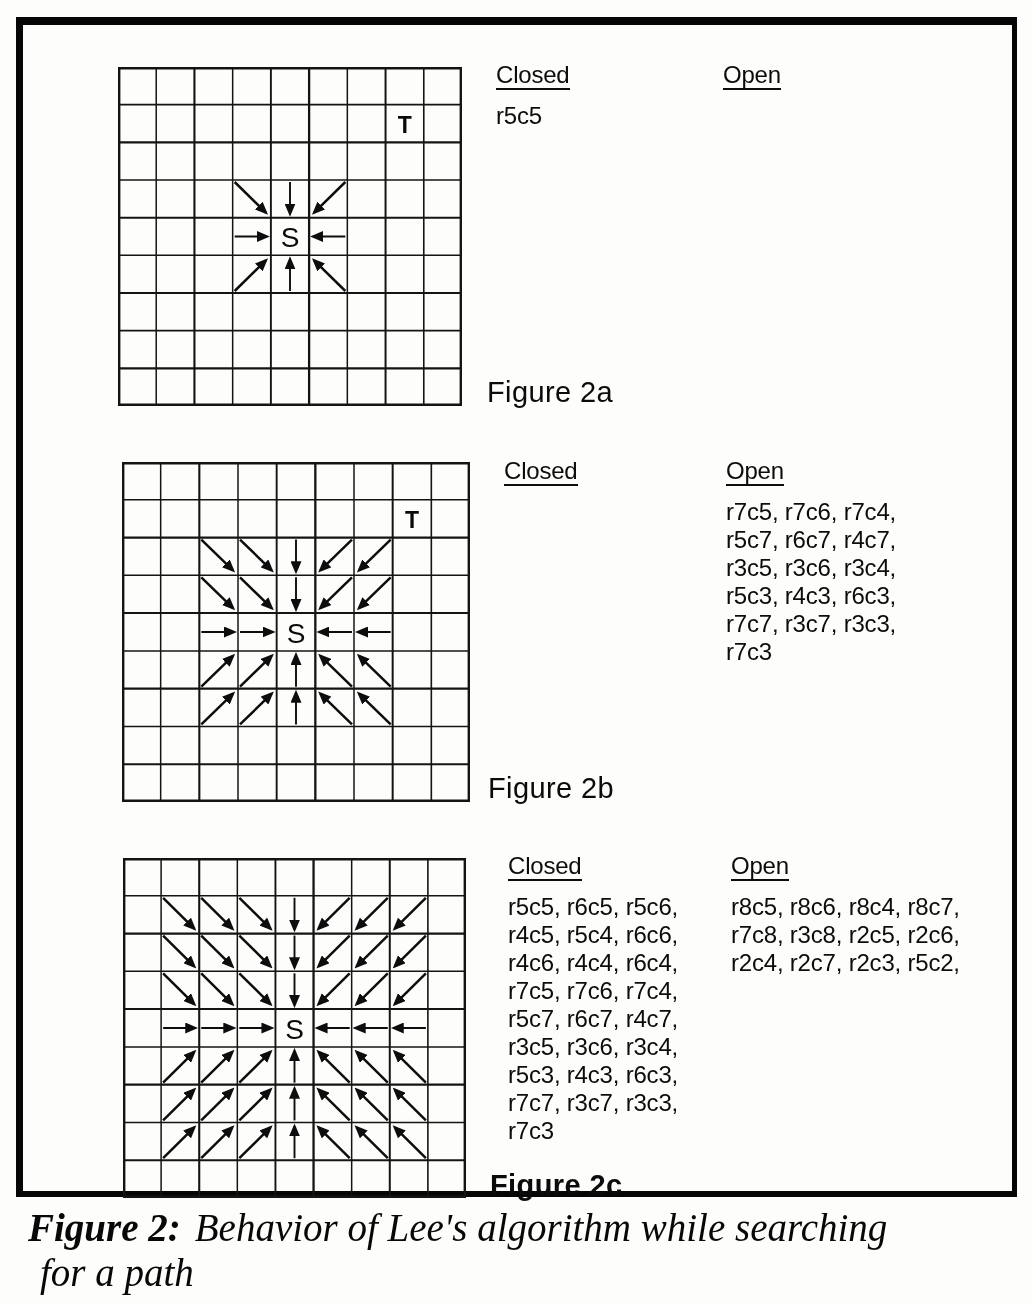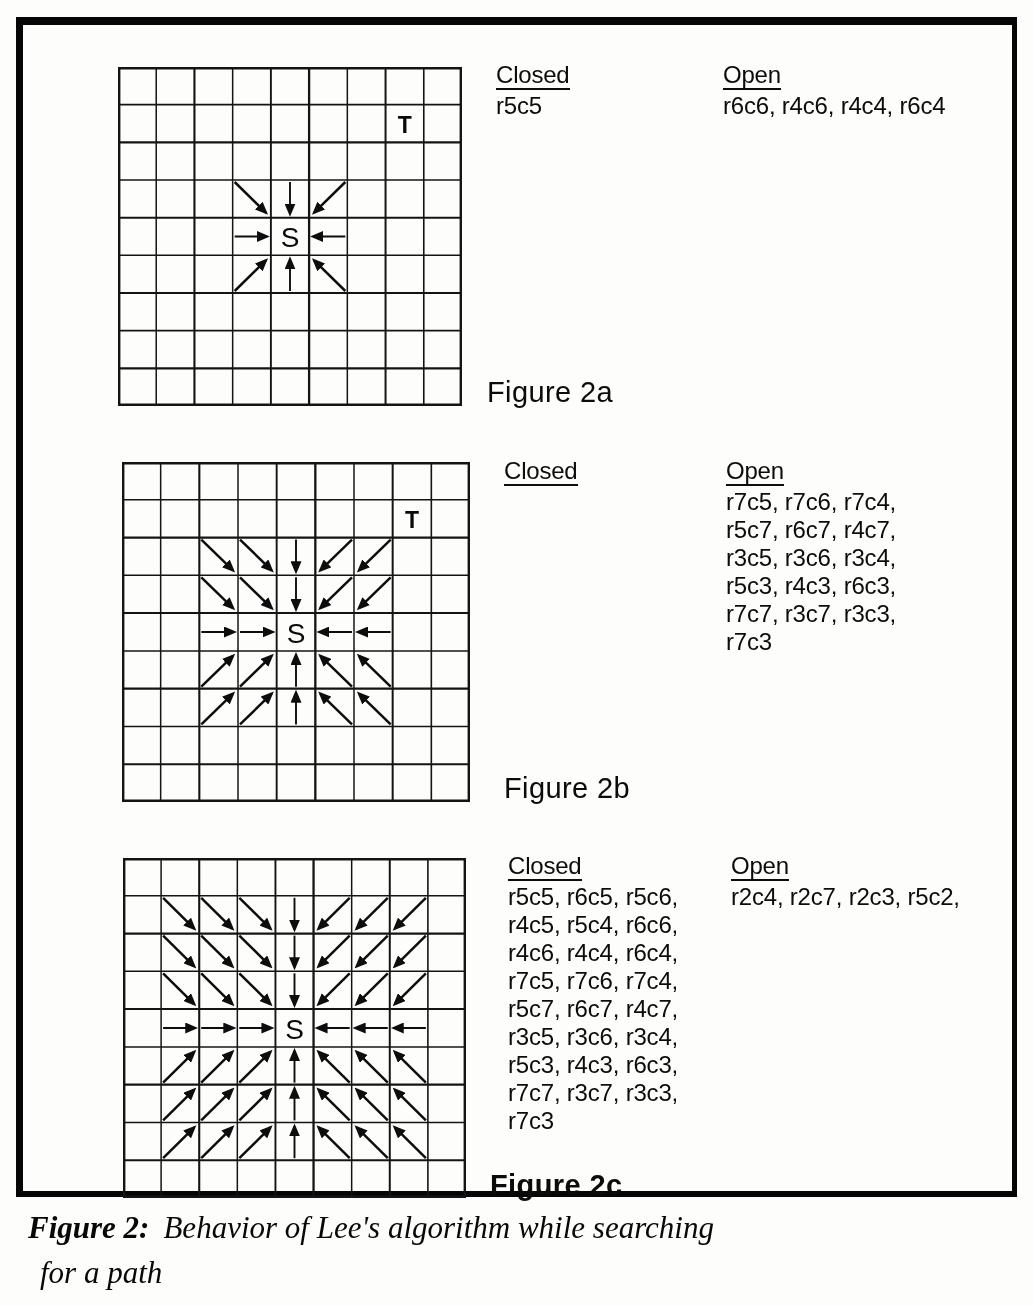--- a/index.html
+++ b/index.html
@@ -13,30 +13,30 @@
     position:absolute;left:16px;top:17px;width:1001px;height:1180px;
     box-sizing:border-box;border-style:solid;border-color:#060606;
     border-width:8px 5px 6px 7px;
   }
   .grid-svg{position:absolute;}
   .listcol{
     position:absolute;font-size:24px;line-height:28px;letter-spacing:-0.2px;
     color:#0c0c0c;
   }
   .list-header{
-    display:inline-block;line-height:26px;margin-bottom:2px;
+    display:inline-block;line-height:26px;margin-bottom:12px;
     border-bottom:2.5px solid #0d0d0d;
   }
   .list-line{white-space:nowrap;}
   .list-line b{font-weight:700;}
   .subcaption{position:absolute;font-size:29px;letter-spacing:0.4px;color:#0b0b0b;text-align:right;}
   .caption{
     position:absolute;left:28px;top:1205px;width:968px;
     font-family:"Liberation Serif", serif;font-style:italic;
-    font-size:31px;line-height:45px;color:#080808;
+    font-size:39px;line-height:45px;color:#080808;
   }
   .cap-prefix{font-weight:700;margin-right:14px;}
   .cap-line2{display:block;margin-left:12px;}
 </style>
 </head>
 <body>
 
 <div class="page">
   <div class="frame">
 
@@ -80,21 +80,20 @@
         </svg>
       <div class="listcol" style="left:473px;top:36px;">
         <div class="list-header">Closed</div>
         <div>
             <div class="list-line">r5c5</div>
           </div>
       </div>
       <div class="listcol" style="left:700px;top:36px;">
         <div class="list-header">Open</div>
         <div>
-            <div class="list-line">r6c6, r4c6, r4c4, r6c4</div>
           </div>
       </div>
       <div class="subcaption" style="left:464px;top:351px;">Figure 2a</div>
     </section>
 
     <section>
       <svg class="grid-svg" style="left:99px;top:437px;" width="348" height="340">
           <defs>
             <marker id="ah1" markerUnits="userSpaceOnUse" markerWidth="13" markerHeight="11" refX="10" refY="5.5" orient="auto">
               <path d="M0,0 L13,5.5 L0,11 Z" fill="#0d0d0d"></path>
@@ -154,21 +153,21 @@
         <div class="list-header">Open</div>
         <div>
             <div class="list-line">r7c5, r7c6, r7c4,</div>
             <div class="list-line">r5c7, r6c7, r4c7,</div>
             <div class="list-line">r3c5, r3c6, r3c4,</div>
             <div class="list-line">r5c3, r4c3, r6c3,</div>
             <div class="list-line">r7c7, r3c7, r3c3,</div>
             <div class="list-line">r7c3</div>
           </div>
       </div>
-      <div class="subcaption" style="left:465px;top:747px;margin-left:16px;">Figure 2b</div>
+      <div class="subcaption" style="left:465px;top:747px;">Figure 2b</div>
     </section>
 
     <section>
       <svg class="grid-svg" style="left:100px;top:833px;" width="343" height="340">
           <defs>
             <marker id="ah2" markerUnits="userSpaceOnUse" markerWidth="13" markerHeight="11" refX="10" refY="5.5" orient="auto">
               <path d="M0,0 L13,5.5 L0,11 Z" fill="#0d0d0d"></path>
             </marker>
           </defs>
           <line x1="1.2" y1="0" x2="1.2" y2="340" stroke="#141414" stroke-width="2.4"></line>
@@ -251,20 +250,22 @@
             <div class="list-line">r5c7, r6c7, r4c7,</div>
             <div class="list-line">r3c5, r3c6, r3c4,</div>
             <div class="list-line">r5c3, r4c3, r6c3,</div>
             <div class="list-line">r7c7, r3c7, r3c3,</div>
             <div class="list-line">r7c3</div>
           </div>
       </div>
       <div class="listcol" style="left:708px;top:827px;">
         <div class="list-header">Open</div>
         <div>
+            <div class="list-line">r8c5, r8c6, r8c4, r8c7,</div>
+            <div class="list-line">r7c8, r3c8, r2c5, r2c6,</div>
             <div class="list-line">r2c4, r2c7, r2c3, r5c2,</div>
           </div>
       </div>
       <div class="subcaption" style="left:467px;top:1144px;font-weight:bold;">Figure 2c</div>
     </section>
   </div>
 
   <div class="caption">
     <span class="cap-prefix">Figure 2:</span><span>Behavior of Lee's algorithm while searching</span>
     <span class="cap-line2">for a path</span>

